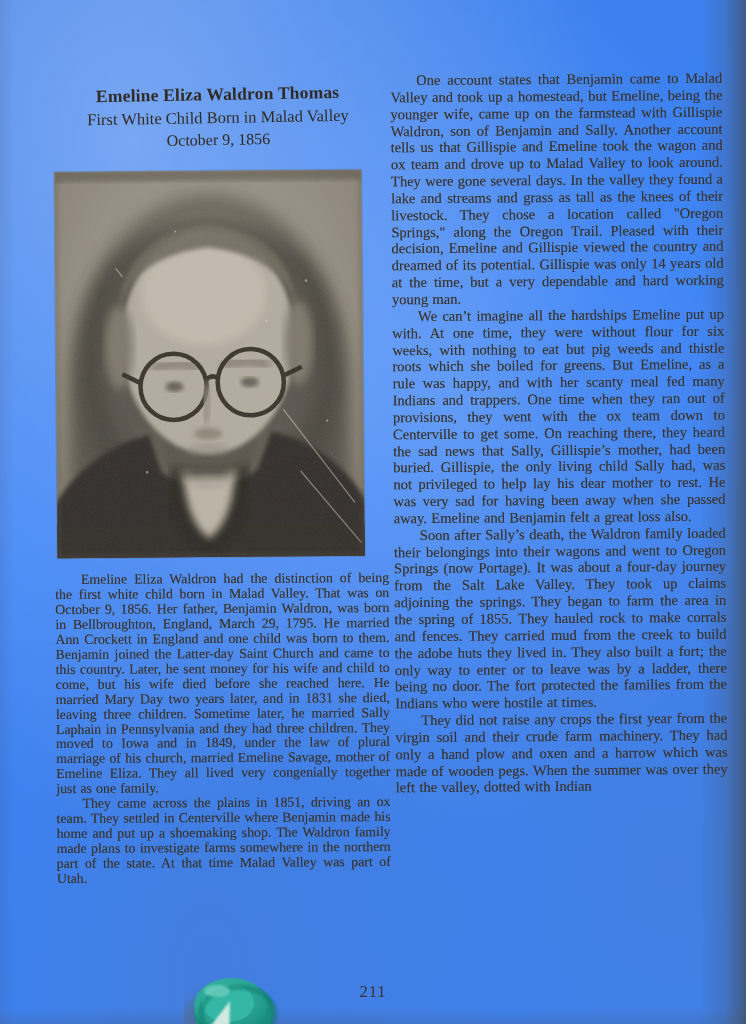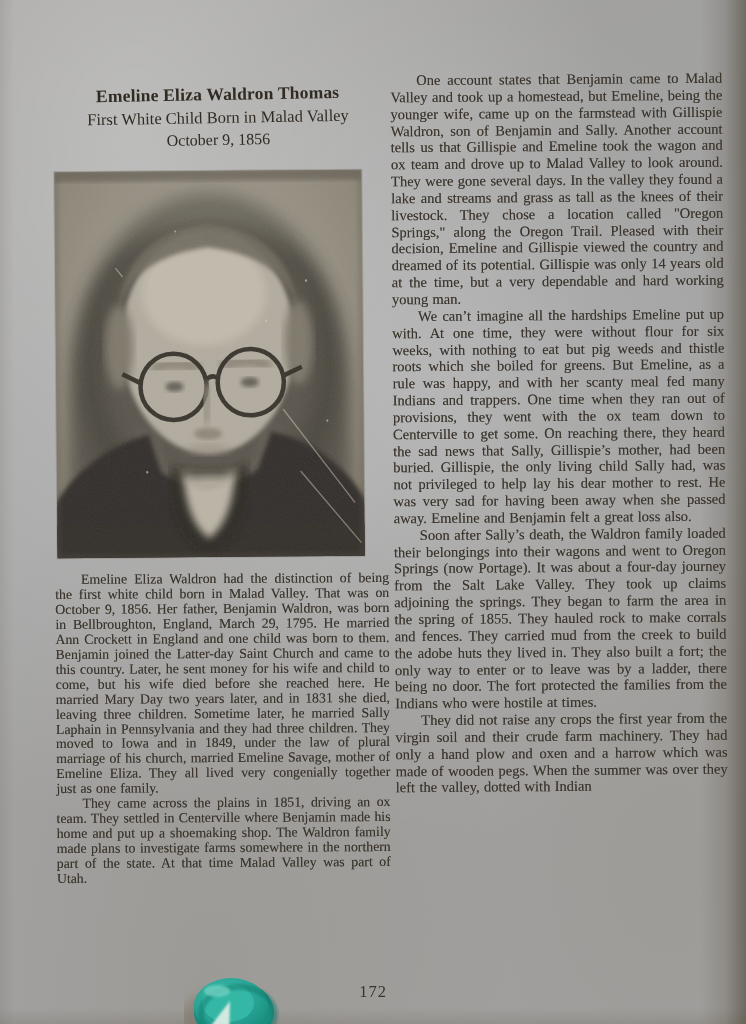--- a/index.html
+++ b/index.html
@@ -1,18 +1,18 @@
 <!DOCTYPE html>
 <html><head>
 <meta charset="utf-8">
 <style>
   html,body{margin:0;padding:0;}
   body{width:746px;height:1024px;overflow:hidden;background:#e7e0d1;
        font-family:"Liberation Serif","DejaVu Serif",serif;}
-  .stage{position:relative;width:746px;height:1024px;overflow:hidden;background:#a3a3a3;}
+  .stage{position:relative;width:746px;height:1024px;overflow:hidden;background:#3b82f6;}
   
   .stage::before{content:"";position:absolute;inset:0;pointer-events:none;z-index:1;
     background:
       radial-gradient(ellipse at 18% 14%, rgba(255,255,255,0.30), rgba(255,255,255,0) 55%),
       radial-gradient(ellipse at 62% 40%, rgba(255,255,255,0.14), rgba(255,255,255,0) 50%),
       radial-gradient(ellipse at 28% 96%, rgba(118,100,70,0.14), rgba(118,100,70,0) 40%),
       radial-gradient(ellipse at 90% 85%, rgba(118,100,70,0.12), rgba(118,100,70,0) 45%),
       linear-gradient(160deg, rgba(120,104,78,0.07), rgba(120,104,78,0) 40%);}
   .edge-right{position:absolute;top:0;right:0;width:46px;height:100%;z-index:5;pointer-events:none;
     background:linear-gradient(to right, rgba(72,62,46,0), rgba(72,62,46,0.18) 55%, rgba(66,57,42,0.52) 100%);}
@@ -133,21 +133,21 @@
     <p>They came across the plains in 1851, driving an ox team.  They settled in Centerville where Benjamin made his home and put up a shoemaking shop.  The Waldron family made plans to investigate farms somewhere in the northern part of the state.  At that time Malad Valley was part of Utah.</p>
   </div>
 
   <div class="col col-right">
     <p>One account states that Benjamin came to Malad Valley and took up a homestead, but Emeline, being the younger wife, came up on the farmstead with Gillispie Waldron, son of Benjamin and Sally.  Another account tells us that Gillispie and Emeline took the wagon and ox team and drove up to Malad Valley to look around.  They were gone several days. In the valley they found a lake and streams and grass as tall as the knees of their livestock.  They chose a location called "Oregon Springs," along the Oregon Trail. Pleased with their decision, Emeline and Gillispie viewed the country and dreamed of its potential.  Gillispie was only 14 years old at the time, but a very dependable and hard working young man.</p>
     <p>We can’t imagine all the hardships Emeline put up with.  At one time, they were without flour for six weeks, with nothing to eat but pig weeds and thistle roots which she boiled for greens.  But Emeline, as a rule was happy, and with her scanty meal fed many Indians and trappers.  One time when they ran out of provisions, they went with the ox team down to Centerville to get some. On reaching there, they heard the sad news that Sally, Gillispie’s mother, had been buried.  Gillispie, the only living child Sally had, was not privileged to help lay his dear mother to rest.  He was very sad for having been away when she passed away.  Emeline and Benjamin felt a great loss also.</p>
     <p>Soon after Sally’s death, the Waldron family loaded their belongings into their wagons and went to Oregon Springs (now Portage).  It was about a four-day journey from the Salt Lake Valley.  They took up claims adjoining the springs.  They began to farm the area in the spring of 1855.  They hauled rock to make corrals and fences. They carried mud from the creek to build the adobe huts they lived in.  They also built a fort; the only way to enter or to leave was by a ladder, there being no door.  The fort protected the families from the Indians who were hostile at times.</p>
     <p>They did not raise any crops the first year from the virgin soil and their crude farm machinery.  They had only a hand plow and oxen and a harrow which was made of wooden pegs.  When the summer was over they left the valley, dotted with Indian</p>
   </div>
 
-  <div class="pagenum">172</div>
+  <div class="pagenum">211</div>
 
   <div class="knob">
     <svg viewBox="0 0 100 66" xmlns="http://www.w3.org/2000/svg">
       <defs>
         <filter id="kb" x="-40%" y="-40%" width="180%" height="180%">
             <feGaussianBlur stdDeviation="4"></feGaussianBlur>
           </filter>
         <filter id="kb1" x="-40%" y="-40%" width="180%" height="180%">
             <feGaussianBlur stdDeviation="1.2"></feGaussianBlur>
           </filter>

